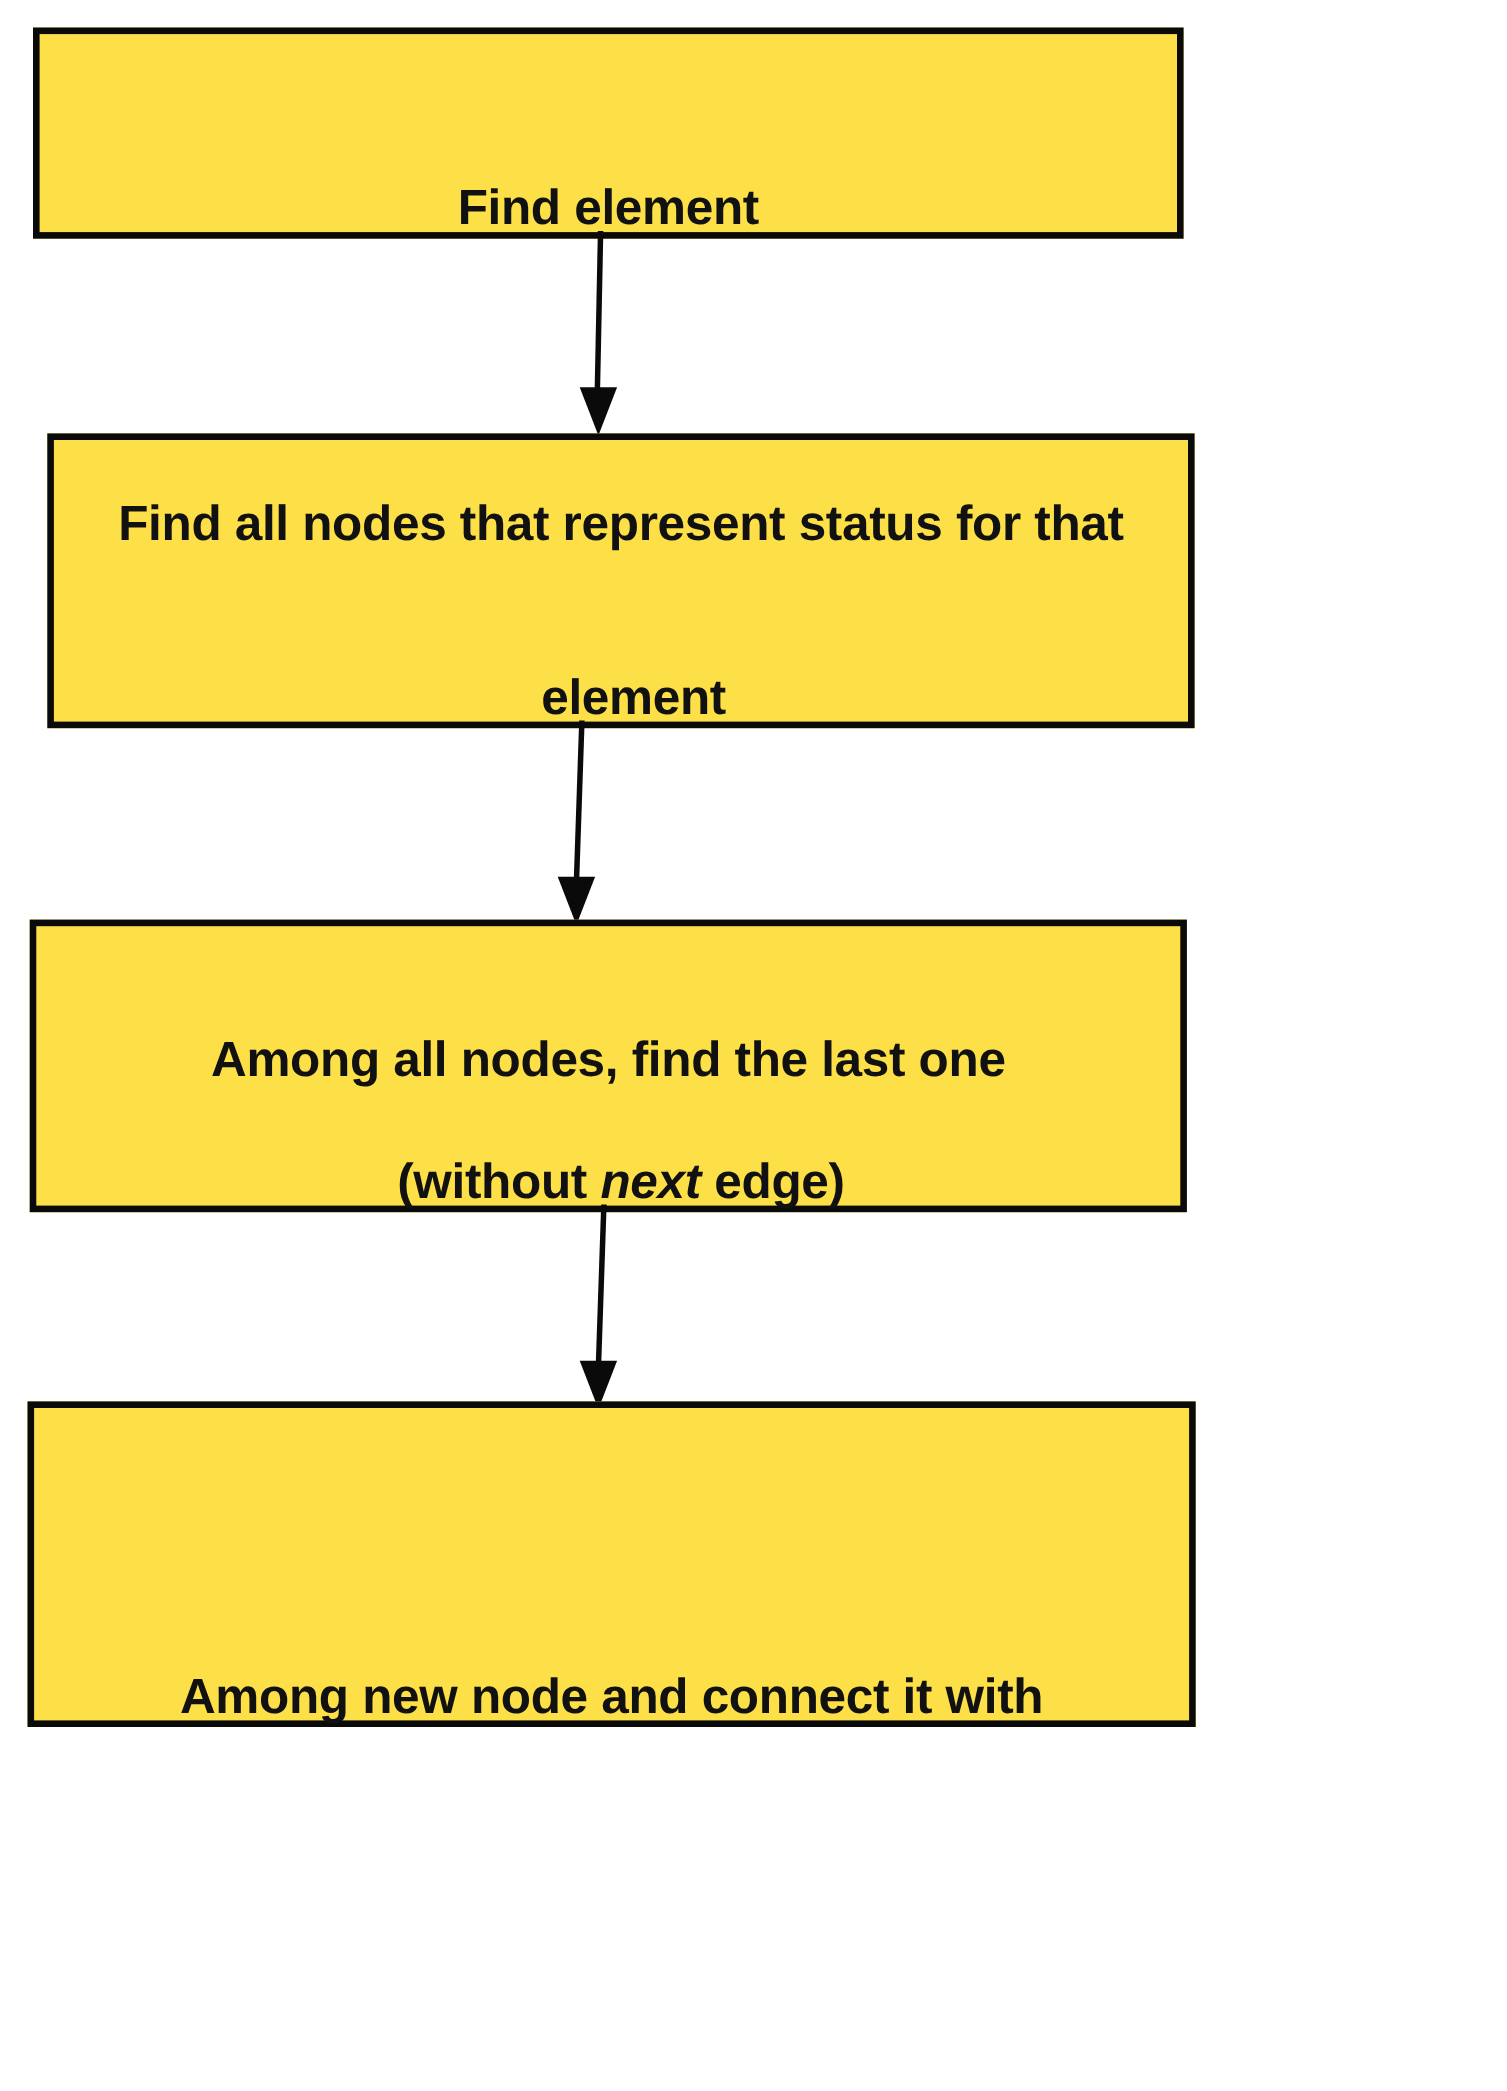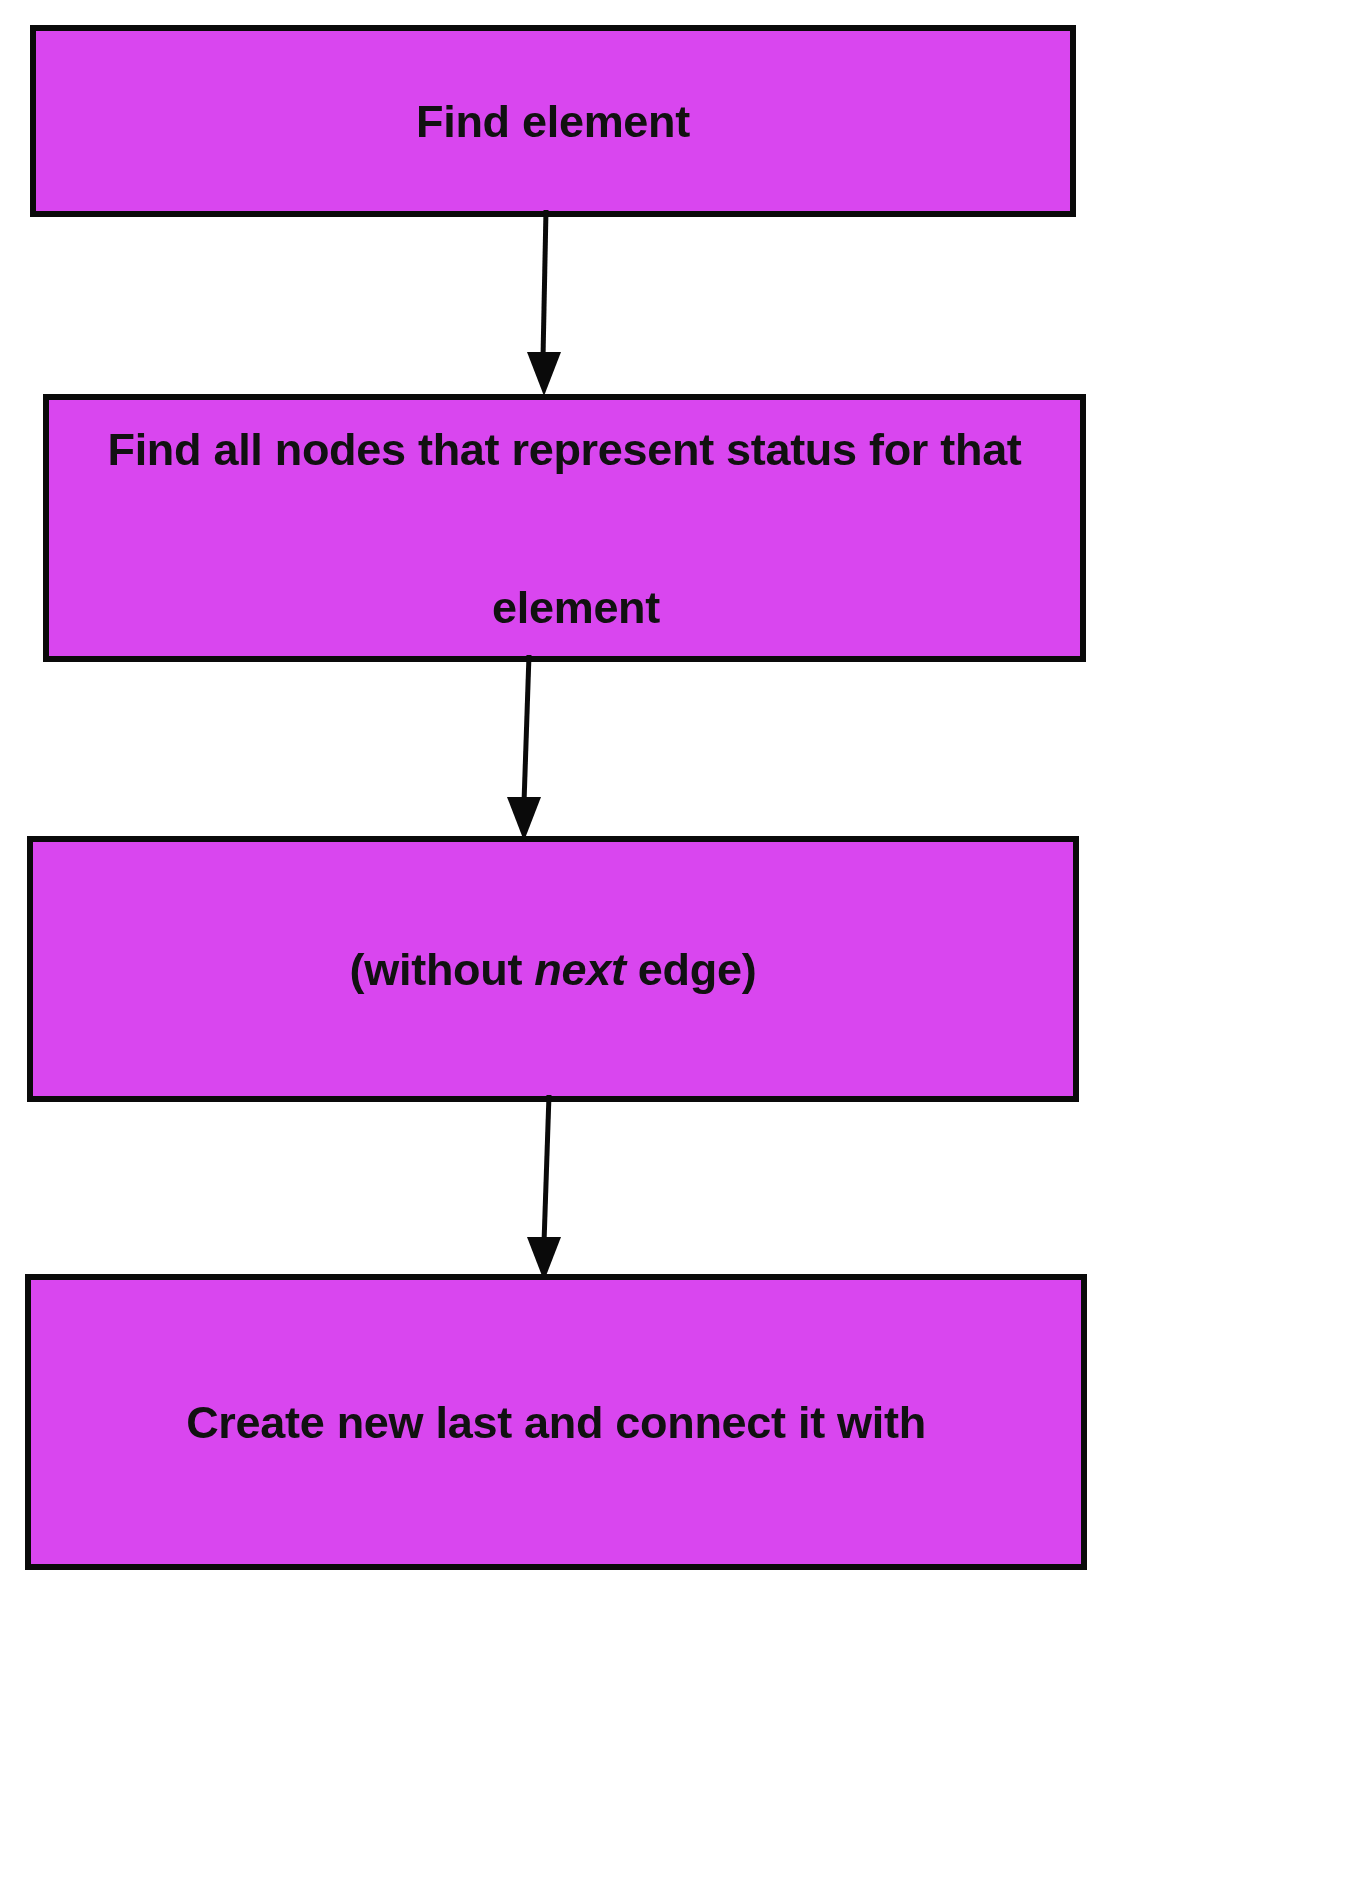--- a/index.html
+++ b/index.html
@@ -18,26 +18,26 @@
     width: 1370px;
     height: 1901px;
     background: #ffffff;
     overflow: hidden;
   }
 
   
   .node {
     position: absolute;
     box-sizing: border-box;
-    background: #d946ef;
+    background: #fde047;
     border: 6px solid #0a0a0a;
     display: flex;
     flex-direction: column;
     align-items: center;
-    justify-content: center;
+    justify-content: flex-end;
     text-align: center;
   }
 
   .node .line {
     display: block;
     width: 100%;
     font-size: 45px;
     font-weight: 600;
     letter-spacing: -0.3px;
     color: #111111;
@@ -96,29 +96,30 @@
   </div>
 
   <div class="connector" id="conn-2">
     <svg width="110" height="190" viewBox="0 0 110 190" aria-hidden="true">
       <line x1="49" y1="0" x2="44" y2="148" stroke="#0a0a0a" stroke-width="5"></line>
       <polygon points="27,142 61,142 44,186" fill="#0a0a0a"></polygon>
     </svg>
   </div>
 
   <div class="node" id="node-find-last-node">
+    <span class="line">Among all nodes, find the last one</span>
     <span class="line">
       <span>(without </span><span class="emph">next</span><span> edge)</span>
     </span>
   </div>
 
   <div class="connector" id="conn-3">
     <svg width="110" height="190" viewBox="0 0 110 190" aria-hidden="true">
       <line x1="49" y1="0" x2="44" y2="148" stroke="#0a0a0a" stroke-width="5"></line>
       <polygon points="27,142 61,142 44,186" fill="#0a0a0a"></polygon>
     </svg>
   </div>
 
   <div class="node" id="node-create-node">
-    <span class="line">Create new last and connect it with</span>
+    <span class="line">Among new node and connect it with</span>
   </div>
 
 </div>
 
 </body></html>

